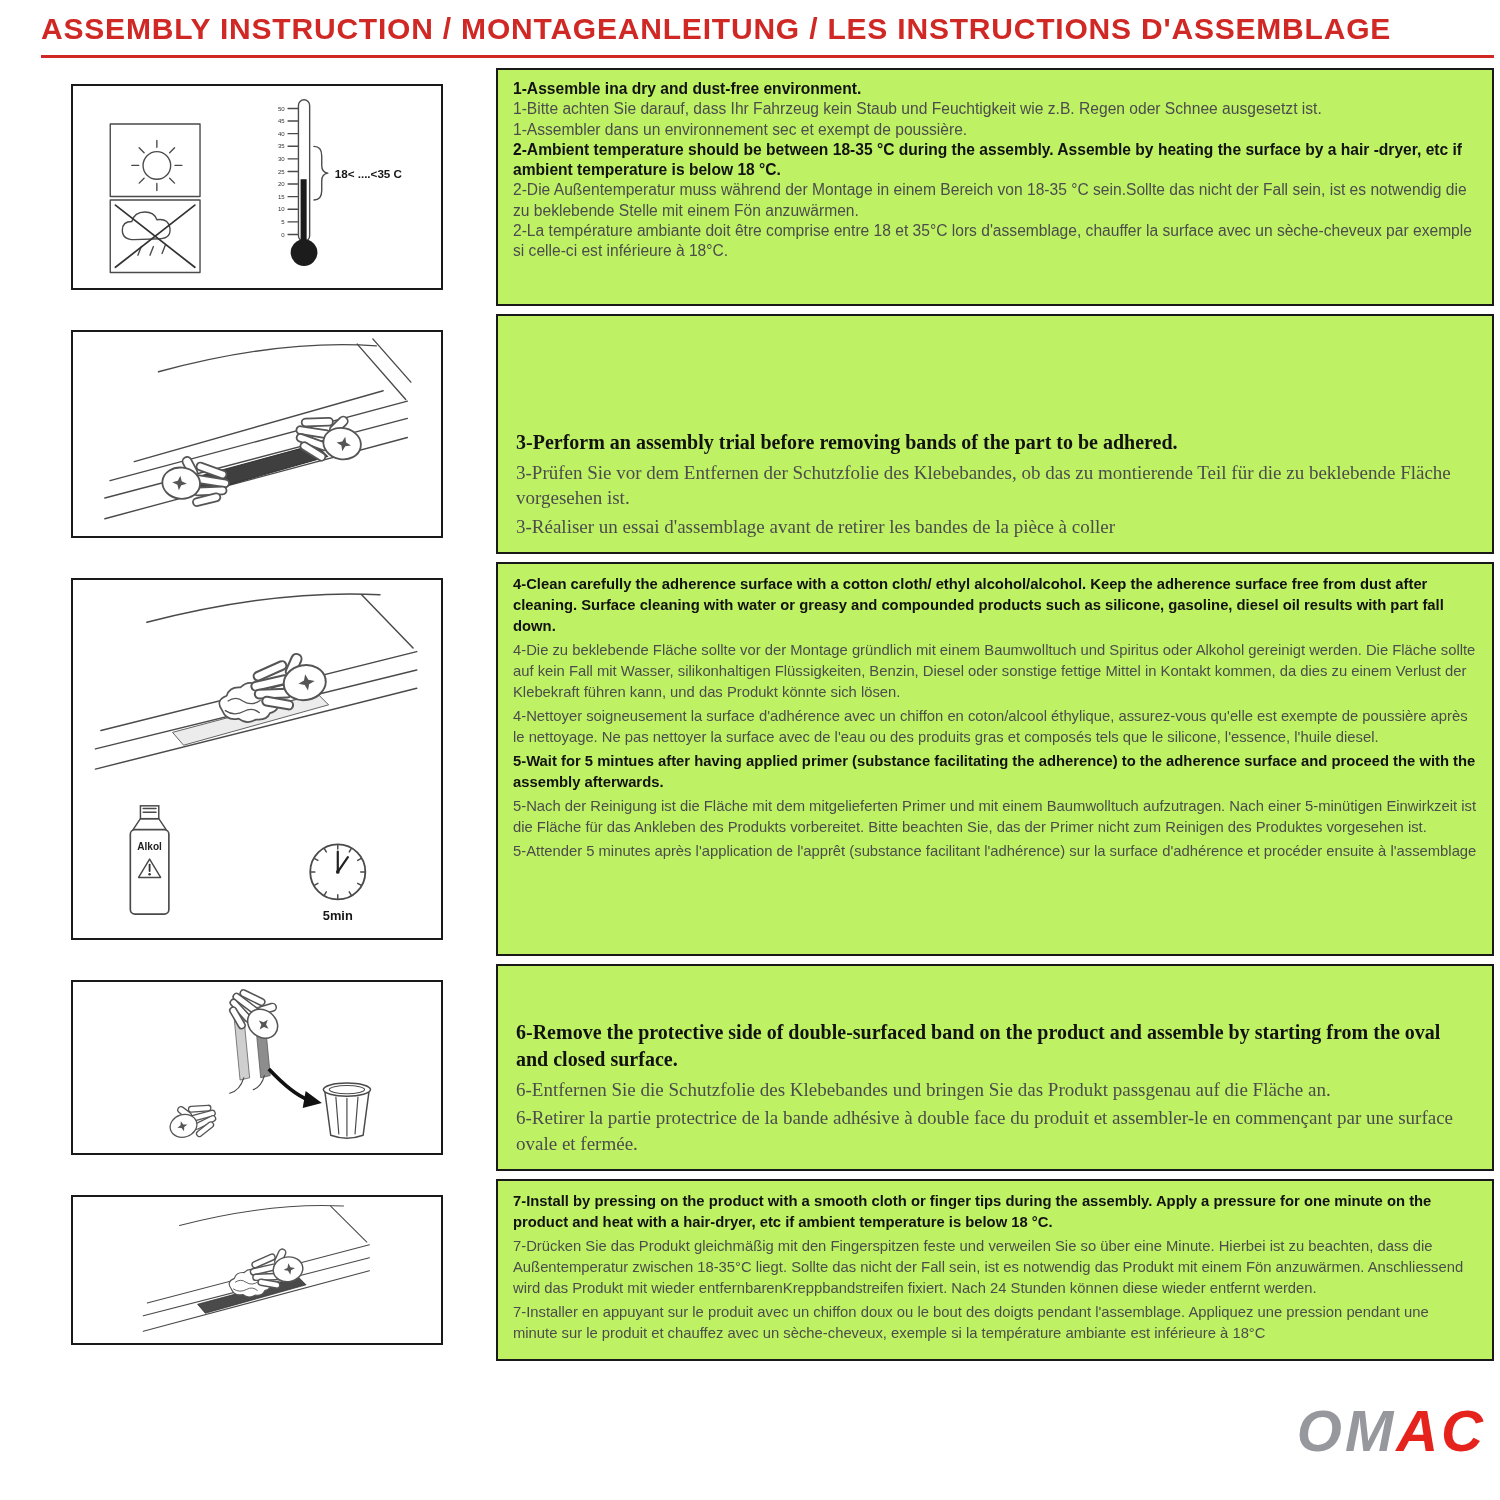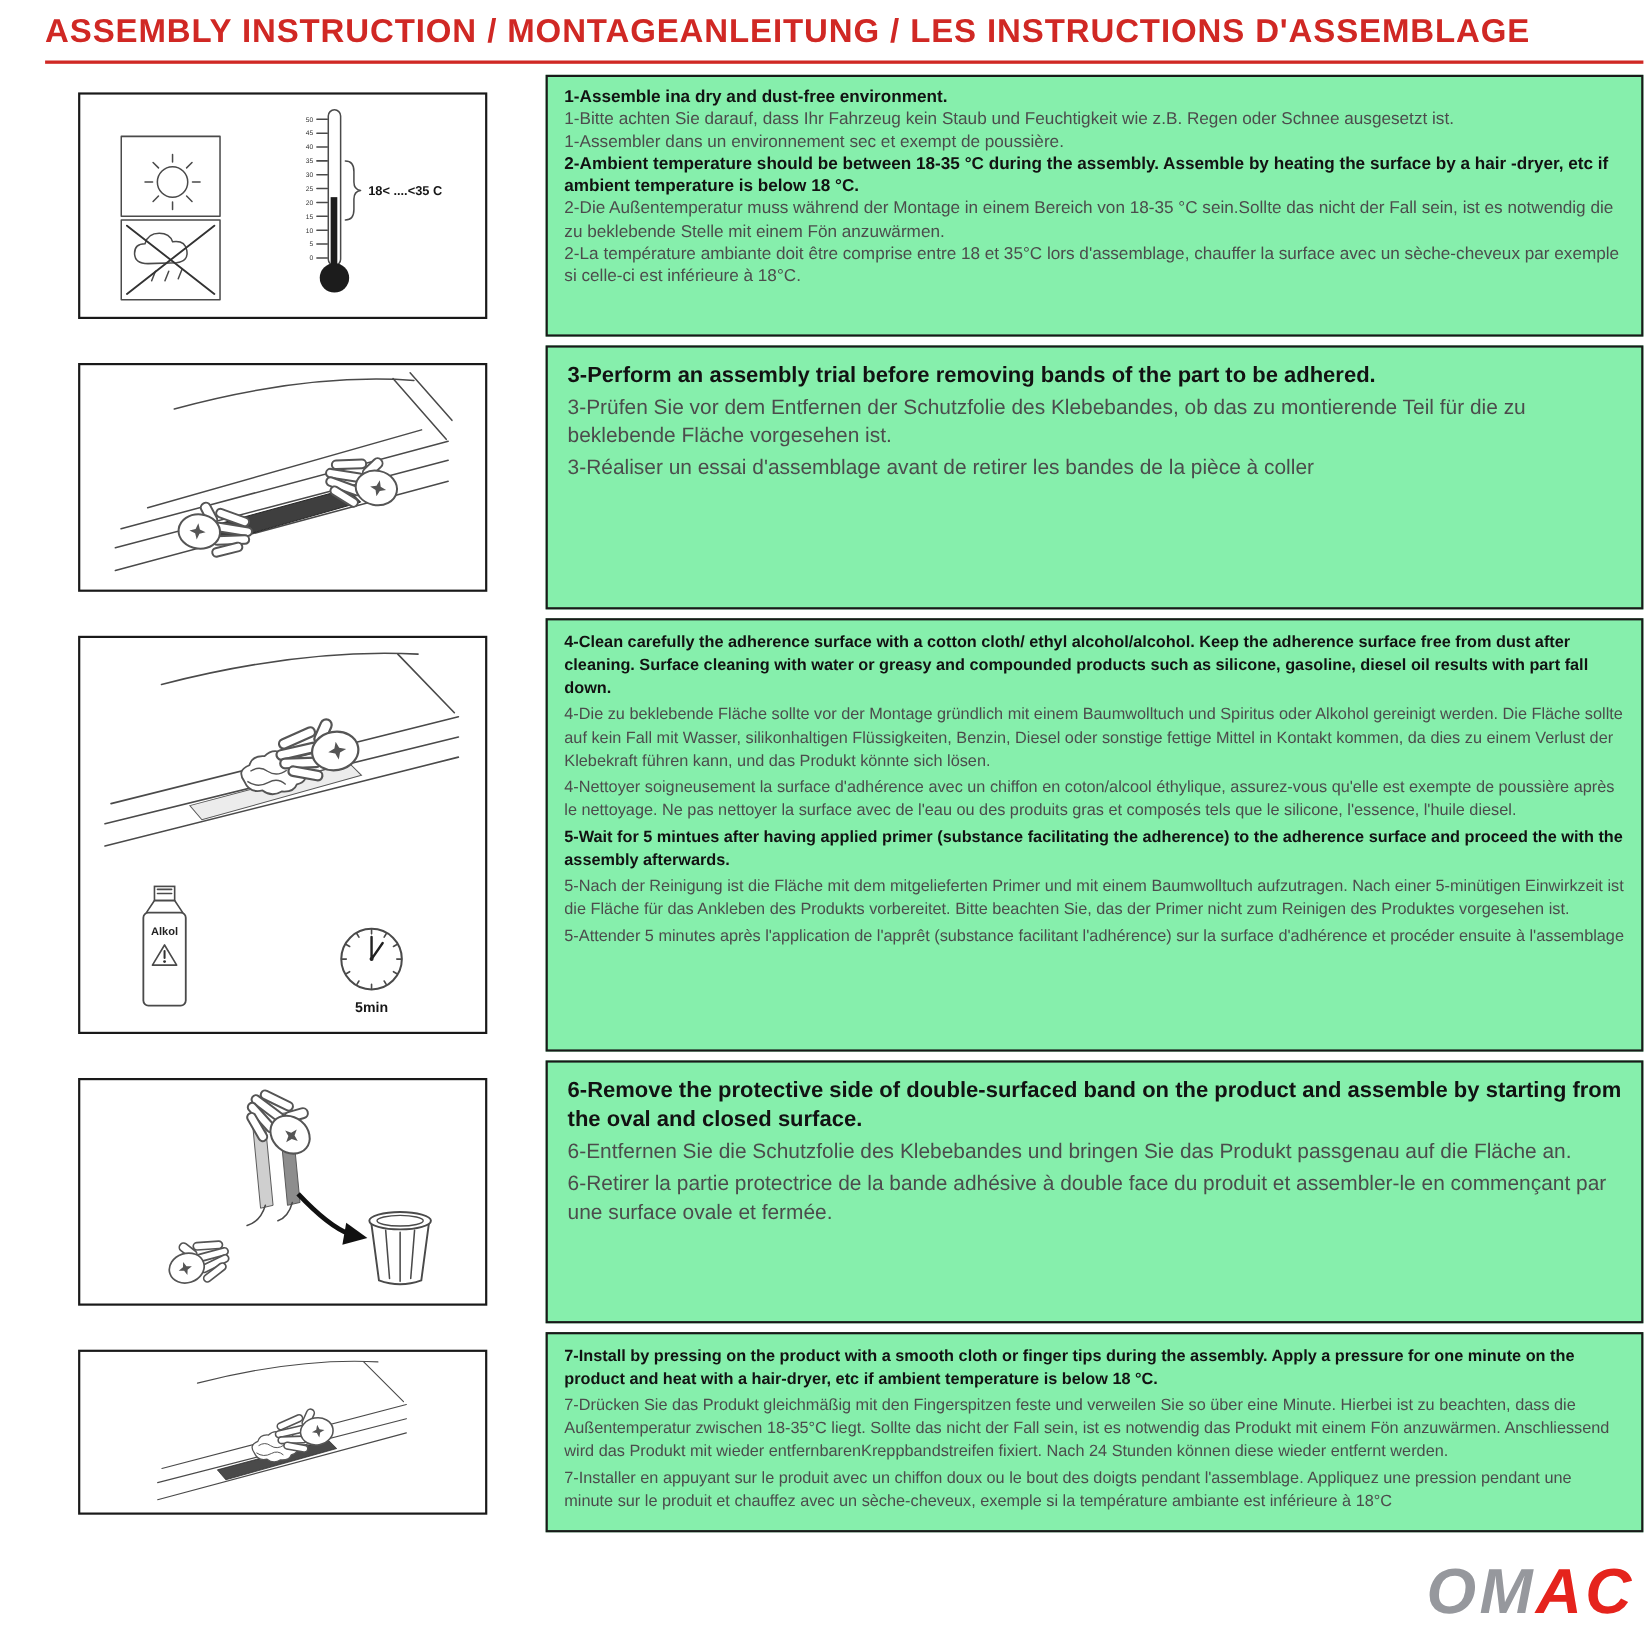--- a/index.html
+++ b/index.html
@@ -3,29 +3,29 @@
 <meta charset="utf-8">
 <style>
   html,body{margin:0;padding:0;}
   body{width:1500px;height:1500px;background:#ffffff;font-family:"Liberation Sans",sans-serif;}
   .page{width:1500px;height:1500px;padding:12px 22px 0 15px;box-sizing:border-box;display:flex;flex-direction:column;margin-left:16px;}
   .header{padding-left:10px;margin-bottom:10px;}
   .title{color:#d02824;font-size:30px;font-weight:bold;letter-spacing:0.8px;white-space:nowrap;}
   .rule{height:3px;background:#d02824;margin-top:9px;}
   .rows{display:flex;flex-direction:column;gap:8px;}
   .row{display:flex;gap:13px;align-items:stretch;}
-  .row-1{height:238px}.row-2{height:240px}.row-3{height:394px}.row-4{height:239px}.row-5{height:182px}
+  .row-1{height:238px}.row-2{height:240px}.row-3{height:394px}.row-4{height:207px}.row-5{height:182px}
   .figbox{flex:0 0 372px;width:372px;border:2px solid #191919;background:#fff;display:flex;align-items:center;justify-content:flex-end;overflow:hidden;box-sizing:border-box;}
   .figbox svg{width:100%;height:100%;display:block;}
-  .textbox{flex:1;border:2px solid #191919;background:#86efac;overflow:hidden;box-sizing:border-box;}
+  .textbox{flex:1;border:2px solid #191919;background:#bef264;overflow:hidden;box-sizing:border-box;}
   .tb-sm{padding:9px 15px;}
   .tb-sm p{font-size:15.6px;line-height:1.3;color:#4c4c4c;margin:0;}
   .tb-xs{padding:10px 15px;}
   .tb-xs p{font-size:14.8px;line-height:1.42;color:#4c4c4c;margin:0 0 3px 0;}
-  .tb-lg{padding:12px 18px;display:flex;flex-direction:column;justify-content:flex-start;gap:3px;}
+  .tb-lg{padding:12px 18px;display:flex;flex-direction:column;justify-content:flex-end;gap:3px;font-family:Liberation Serif, serif;}
   .tb-lg p{font-size:19px;line-height:1.36;color:#4c4c4c;margin:0;}
   p.b{color:#121212;font-weight:bold;}
   .tb-lg p.b{font-size:20px;}
   .gap{margin-top:15px;}
   .footer{flex:1;display:flex;justify-content:flex-end;align-items:center;padding-right:8px;}
   .logo{font-weight:bold;font-size:58px;letter-spacing:3px;line-height:1;font-style:italic;}
   .logo-gray{color:#96989d;}
   .logo-red{color:#e5231c;}
   .ln{fill:none;stroke:#4a4a4a;stroke-width:1.6;stroke-linecap:round;stroke-linejoin:round;}
   .lnb{fill:none;stroke:#333333;stroke-width:2;stroke-linecap:round;stroke-linejoin:round;}

